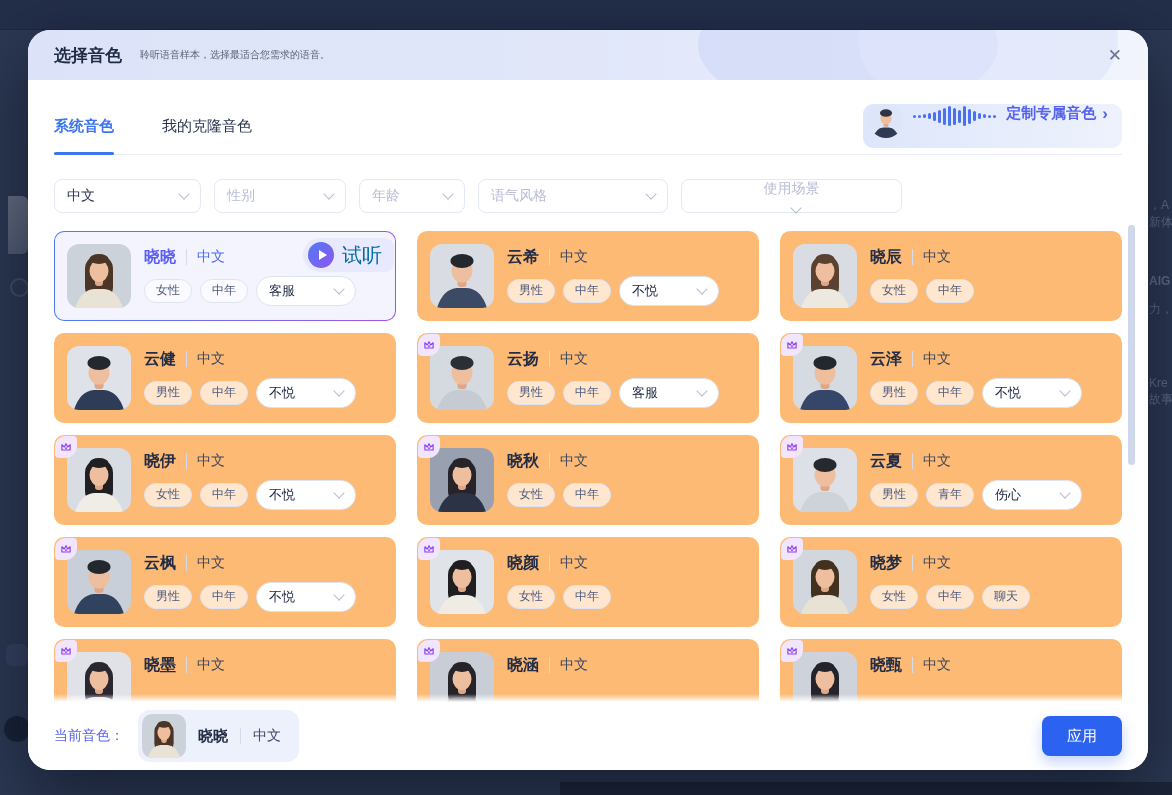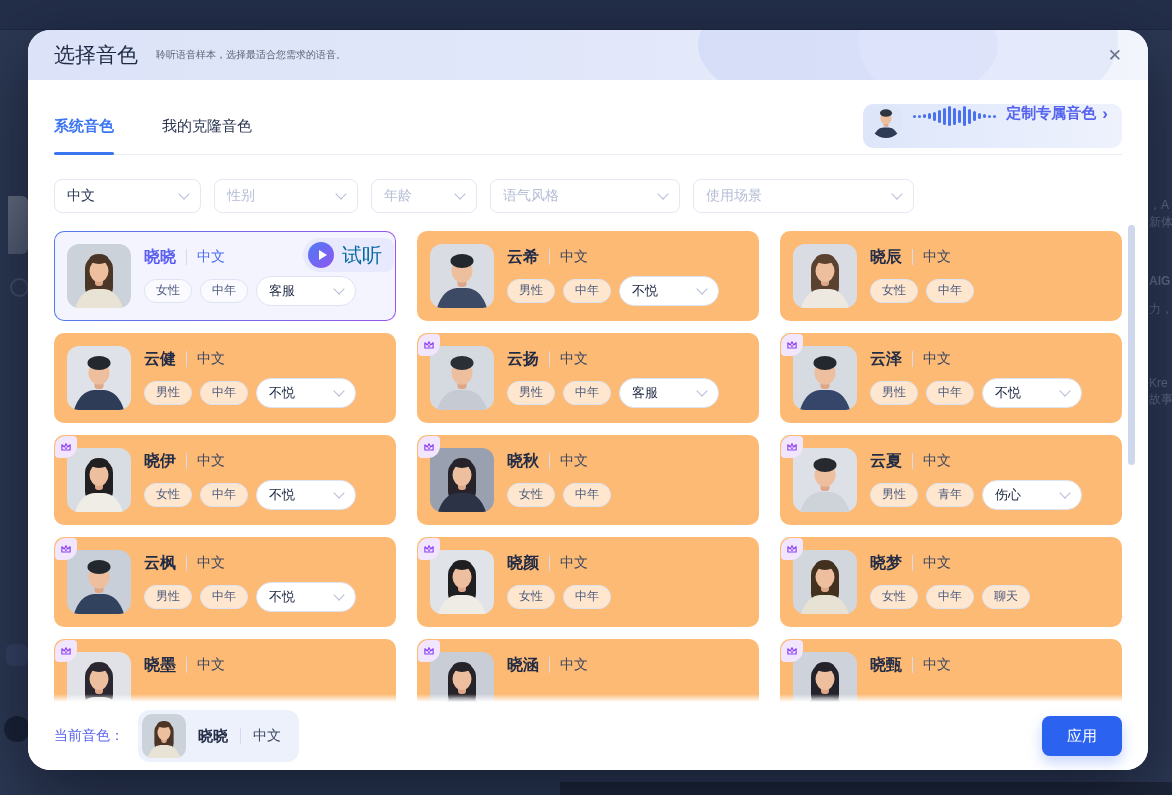--- a/index.html
+++ b/index.html
@@ -32,21 +32,21 @@
     box-shadow:0 24px 70px rgba(6,10,22,.55);
     display:flex; flex-direction:column;
   }
   .modal-header {
     flex:0 0 50px; position:relative; overflow:hidden;
     background:linear-gradient(90deg,#dce3f8 0%,#e2e8fa 55%,#f2f5fc 100%);
     display:flex; align-items:center; padding:0 26px;
   }
   .header-decor1 { position:absolute; right:150px; top:-55px; width:300px; height:140px; border-radius:50%; background:rgba(203,211,246,.55); }
   .header-decor2 { position:absolute; right:30px; top:-70px; width:260px; height:160px; border-radius:50%; background:rgba(222,229,250,.65); }
-  .modal-title { position:relative; font-size:21px; font-weight:normal; color:#1f2a44; }
+  .modal-title { position:relative; font-size:17px; font-weight:bold; color:#1f2a44; }
   .modal-subtitle { position:relative; margin-left:18px; font-size:10px; color:#5b6478; }
   .close-btn { position:absolute; right:26px; top:50%; transform:translateY(-50%); font-size:17px; color:#6b7590; cursor:pointer; line-height:1; }
 
   .modal-body { flex:1; min-height:0; display:flex; flex-direction:column; padding:18px 26px 0; }
 
   
   .tabs-row { flex:0 0 57px; display:flex; align-items:center; justify-content:space-between; border-bottom:1px solid #eaeef6; }
   .tabs { display:flex; gap:48px; height:100%; }
   .tab { position:relative; display:flex; align-items:center; font-size:15px; color:#2b3550; cursor:pointer; }
   .tab.active { color:#3b76f2; font-weight:bold; }
@@ -57,24 +57,24 @@
   .waveform { display:flex; align-items:center; gap:2px; height:24px; }
   .waveform i { display:block; width:3px; border-radius:2px; background:#4a72f0; }
   .banner-label { font-size:15px; font-weight:bold; color:#5663ee; }
   .banner-arrow { font-size:17px; font-weight:bold; color:#5663ee; margin-left:-4px; }
 
   
   .filters { flex:0 0 34px; margin-top:24px; display:flex; gap:13px; }
   .filter { height:34px; border:1px solid #e3e8f4; border-radius:8px; background:#fff;
     display:flex; align-items:center; justify-content:space-between; padding:0 12px; font-size:14px; color:#2b3550; cursor:pointer; }
   .filter:nth-child(1){ width:147px; }
-  .filter:nth-child(2){ width:144px; }
+  .filter:nth-child(2){ width:132px; }
   .filter:nth-child(3){ width:106px; }
   .filter:nth-child(4){ width:190px; }
-  .filter:nth-child(5){ width:221px; }
+  .filter:nth-child(5){ width:221px;flex-direction:column; }
   .filter.placeholder .filter-value { color:#b6bdd6; }
   .chev { width:8px; height:8px; border-right:1.6px solid #b6bdd6; border-bottom:1.6px solid #b6bdd6;
     transform:rotate(45deg); margin-left:8px; margin-top:-4px; flex:0 0 8px; }
 
   
   .voice-list { flex:1; min-height:0; margin-top:18px; position:relative; overflow:hidden; }
   .voice-grid { display:grid; grid-template-columns:repeat(3,1fr); grid-auto-rows:90px; gap:12px 21px; }
   .card { position:relative; height:90px; border-radius:10px; background:#fdba74;
     display:flex; align-items:center; padding:0 12px 0 12px; cursor:pointer; border:1.5px solid transparent; }
   .card.selected {

